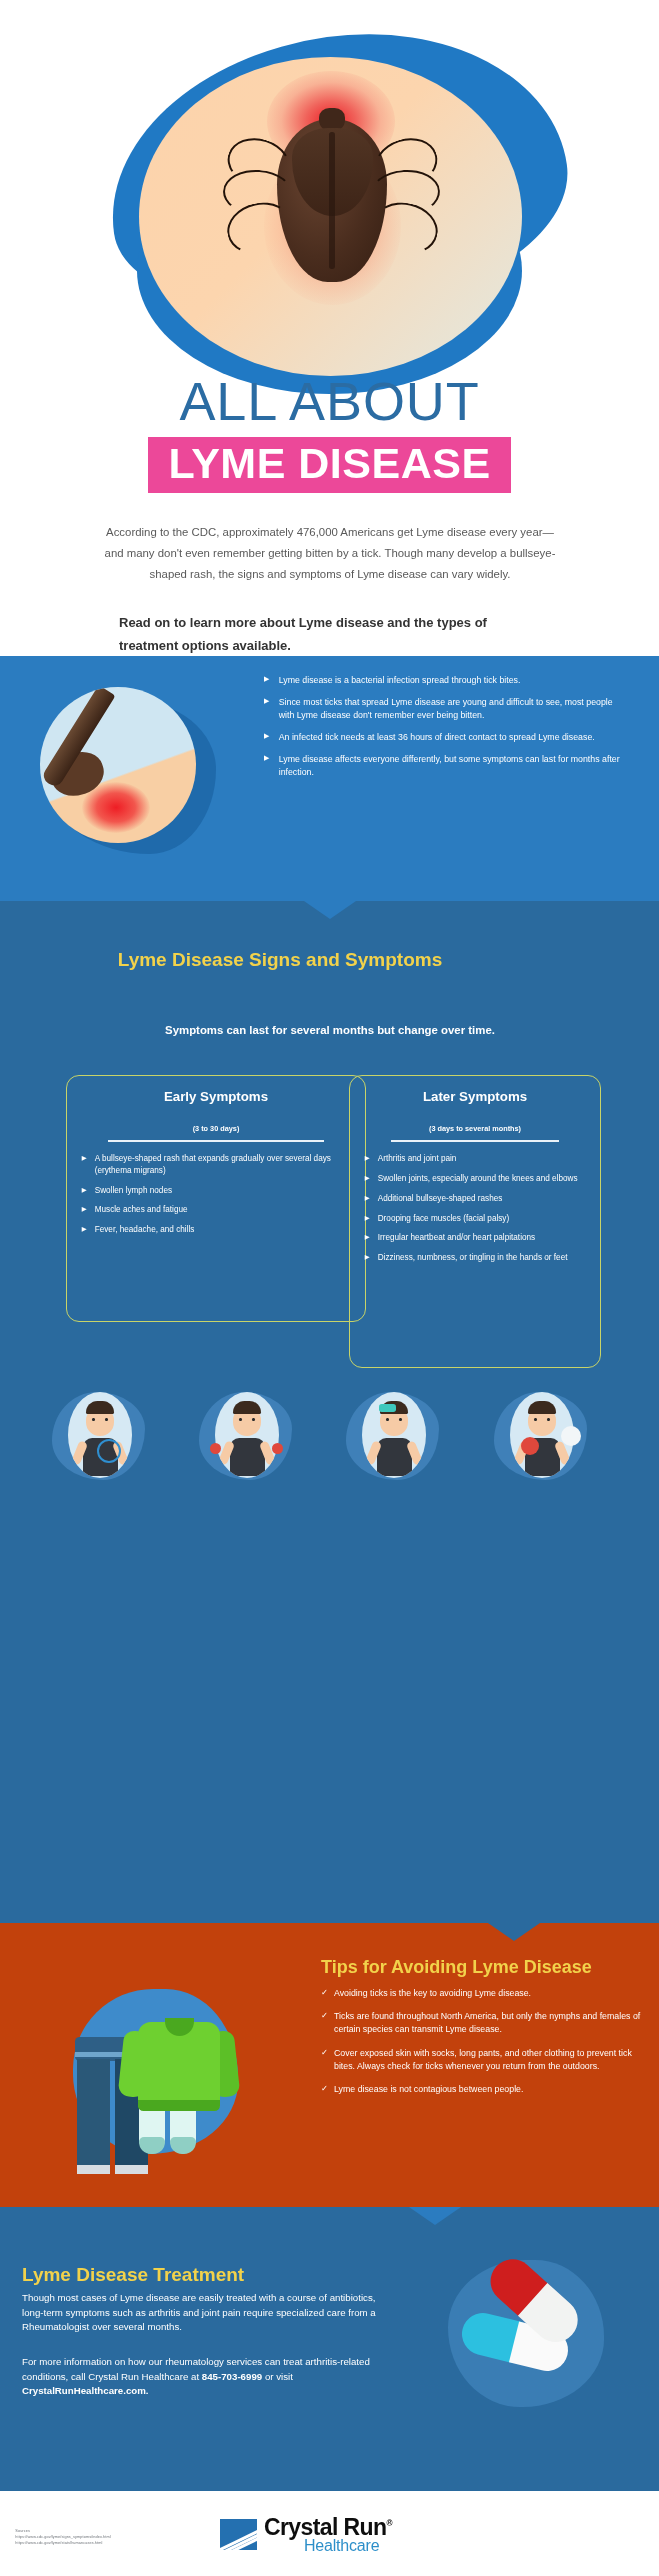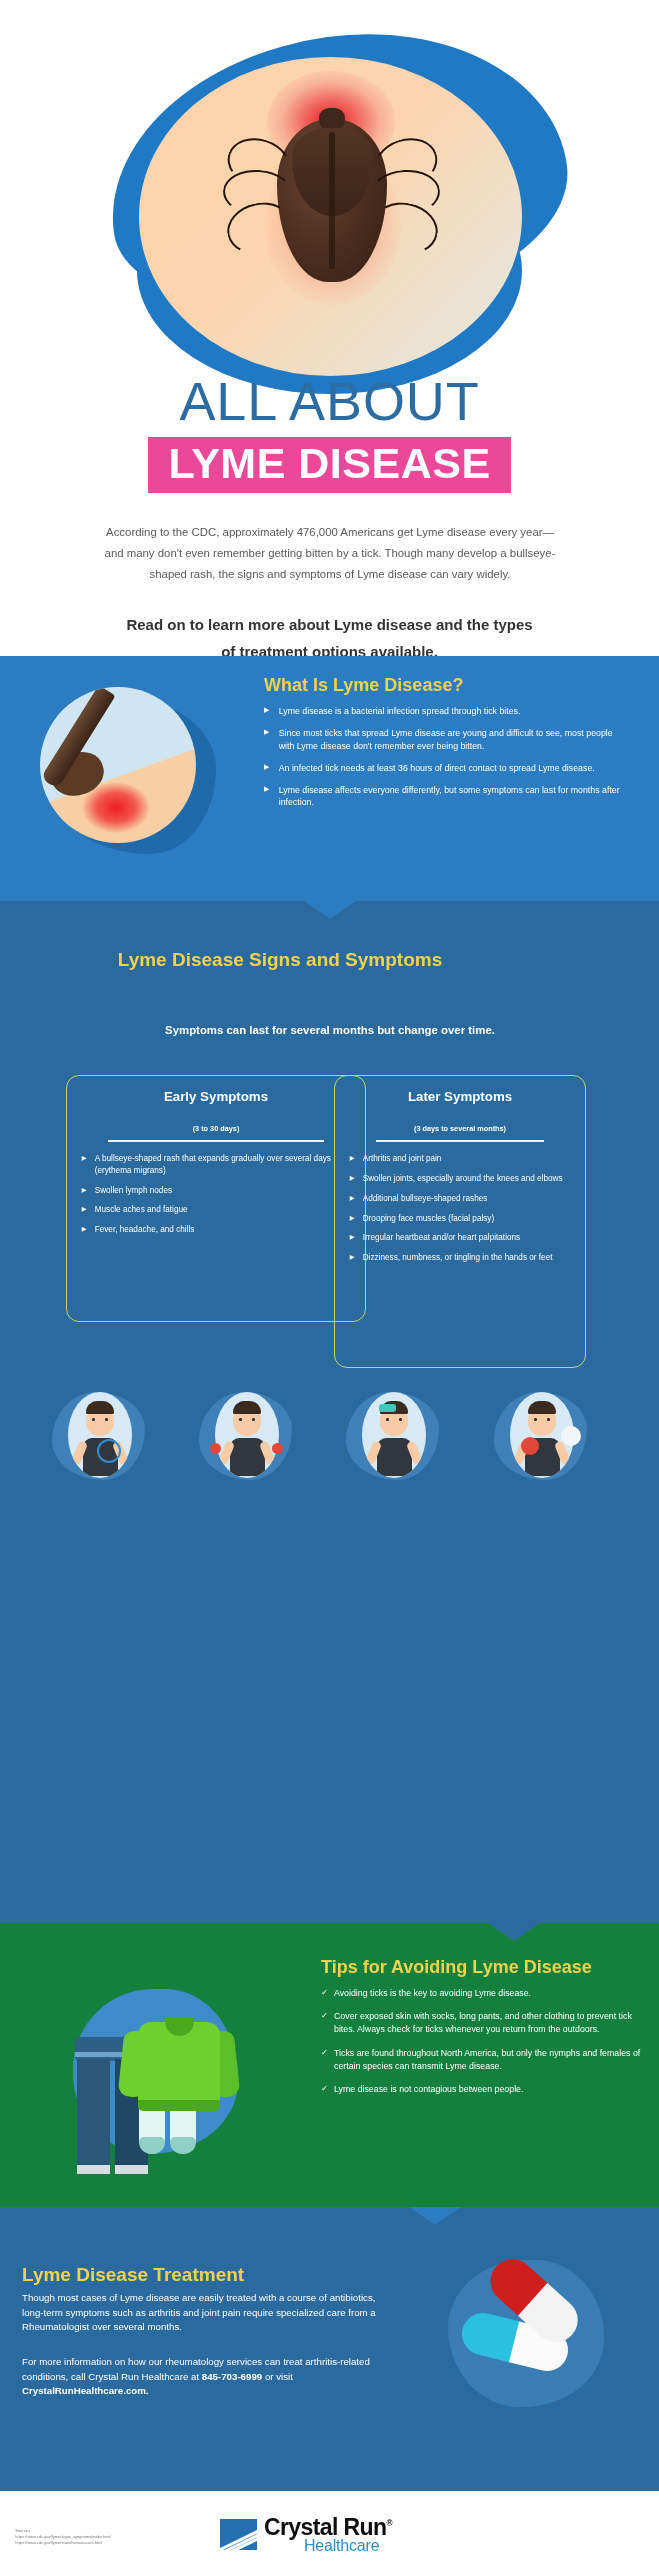--- a/index.html
+++ b/index.html
@@ -71,22 +71,22 @@
   .title-band {
     display:inline-block; background:#ec4899; color:#fff; font-weight:bold;
     font-size:43px; letter-spacing:0.5px; padding:4.6px 20px 8.2px 20px; margin-top:9.2px;
     line-height:1.0;
   }
   .intro {
     position:absolute; top:522px; left:101px; width:458px; text-align:center;
     font-size:11.4px; line-height:1.85; color:#595959;
   }
   .intro-bold {
-    position:absolute; top:611px; left:119px; width:421px; text-align:center;
-    font-size:15px; line-height:1.8; color:#333; font-weight:bold;
+    position:absolute; top:611px; left:119px; width:421px; 
+    font-size:13px; line-height:1.8; color:#333; font-weight:bold;
   }
 
   
   .sec1 { position:absolute; top:656px; left:0; width:659px; height:245px; background:#2b7cc0; }
   .s1-img { position:absolute; left:33px; top:27.5px; width:201px; height:183px; }
   .s1-blob { position:absolute; left:18.3px; top:16.5px; width:165px; height:154px; background:#1f6aab; border-radius:48% 52% 40% 60% / 55% 45% 55% 45%; }
   .s1-circ { position:absolute; left:7.3px; top:3.7px; width:156px; height:156px; border-radius:50%;
              background:linear-gradient(160deg,#cfe6f2 0%, #cfe6f2 55%, #f8cfa4 56%, #f8cfa4 100%); overflow:hidden; }
   .s1-red { position:absolute; left:42px; top:95px; width:68px; height:51px;
             background:radial-gradient(ellipse at center,#ee1d24 0%, #f2564d 40%, rgba(245,130,110,0) 72%); border-radius:50%; }
@@ -106,21 +106,21 @@
            border-left:26px solid transparent; border-right:26px solid transparent; }
   .n2 { top:0; border-top:18.3px solid #2b7cc0; }
   .s2-title { position:absolute; top:48px; left:0; width:560px; text-align:center;
               color:#f2d24b; font-weight:bold; font-size:19px; }
   .s2-sub { position:absolute; top:75px; left:124px; width:412px; text-align:center;
             color:#fff; font-size:11.4px; line-height:1.45; }
   .s2-bold { position:absolute; top:121px; left:124px; width:412px; text-align:center;
              color:#fff; font-size:11.4px; font-weight:bold; line-height:1.45; }
   .sym-box { position:absolute; border:1.3px solid #c8d468; border-radius:13px; padding:13px 14.7px 14.7px 14.7px; }
   .box-early { left:66px; top:174px; width:300px; min-height:247px; }
-  .box-later { left:334px; top:174px; width:252px; min-height:293px; }
+  .box-later { left:349px; top:174px; width:252px; min-height:293px; }
   .box-h { text-align:center; color:#fff; font-weight:bold; font-size:13.3px; }
   .box-sub { text-align:center; color:#fff; font-weight:bold; font-size:7.3px; margin-top:20px; }
   .box-rule { height:1.8px; background:#eaf2f8; margin:7.3px 26px 11px 26px; }
   ul.blist.sm li { font-size:8.2px; line-height:1.42; margin-bottom:8.2px; padding-left:13px; }
   ul.blist.sm li:before { font-size:6.4px; }
 
   
   .icon-row { position:absolute; top:485px; left:0; width:659px; height:101px; }
   .pic { position:absolute; width:101px; height:101px; }
   .pic .bg-blob { position:absolute; left:3.7px; top:5.5px; width:93px; height:88px; background:#3f80b8;
@@ -129,21 +129,21 @@
   .pic .hair { position:absolute; left:18.3px; top:9.2px; width:27.5px; height:13px; background:#3b2a1e; border-radius:13px 13px 1.8px 1.8px; }
   .pic .face { position:absolute; left:18.3px; top:16.5px; width:27.5px; height:27.5px; background:#f6cba6; border-radius:44% 44% 50% 50%; }
   .pic .eye { position:absolute; width:2.7px; height:3.7px; background:#2b2b2b; border-radius:50%; top:26px; }
   .pic .eyeL { left:24px; } .pic .eyeR { left:37px; }
   .pic .torso { position:absolute; left:14.7px; top:46px; width:35px; height:38px; background:#32363d; border-radius:9.2px 9.2px 0 0; }
   .pic .arm { position:absolute; width:9.2px; height:24px; background:#f6cba6; border-radius:5.5px; top:49px; }
   .pic .armL { left:7.3px; transform:rotate(22deg); } .pic .armR { left:48px; transform:rotate(-22deg); }
   .pic .accent { position:absolute; border-radius:50%; }
 
   
-  .sec3 { position:absolute; top:1923px; left:0; width:659px; height:284px; background:#15803d; }
+  .sec3 { position:absolute; top:1923px; left:0; width:659px; height:284px; background:#c2410c; }
   .n3 { top:0; border-top:18.3px solid #2a6a9e; left:78%; }
   .s3-img { position:absolute; left:55px; top:55px; width:238px; height:201px; }
   .s3-blob { position:absolute; left:18.3px; top:11px; width:165px; height:165px; background:#3e8bcb;
              border-radius:50% 45% 55% 48% / 50% 55% 45% 50%; }
   .jeans { position:absolute; left:20px; top:59px; width:75px; height:137px; }
   .jeans .waist { position:absolute; left:0; top:0; width:75px; height:24px; background:#2e5f86; border-radius:4.6px; }
   .jeans .belt { position:absolute; left:0; top:14.7px; width:75px; height:5.5px; background:#6fa5cc; }
   .jeans .legL { position:absolute; left:1.8px; top:22px; width:33px; height:115px; background:#2a5878; border-radius:0 0 3.7px 3.7px; }
   .jeans .legR { position:absolute; left:40px; top:22px; width:33px; height:115px; background:#1f4865; border-radius:0 0 3.7px 3.7px; }
   .jeans .cuffL { position:absolute; left:1.8px; top:128px; width:33px; height:9.2px; background:#d7dde2; }
@@ -224,21 +224,20 @@
 <div class="sec1">
   <div class="s1-img">
     <div class="s1-blob"></div>
     <div class="s1-circ">
       <div class="s1-red"></div>
       <div class="s1-tick"></div>
       <div class="s1-tweez"></div>
     </div>
   </div>
   <div class="s1-body">
-    <div class="sec-h-yellow">What Is Lyme Disease?</div>
     <ul class="blist">
       <li>Lyme disease is a bacterial infection spread through tick bites.</li>
       <li>Since most ticks that spread Lyme disease are young and difficult to see, most people with Lyme disease don't remember ever being bitten.</li>
       <li>An infected tick needs at least 36 hours of direct contact to spread Lyme disease.</li>
       <li>Lyme disease affects everyone differently, but some symptoms can last for months after infection.</li>
     </ul>
   </div>
 </div>
 
 <div class="sec2">
@@ -355,22 +354,22 @@
         <div class="sleeveR"></div>
         <div class="body"></div>
         <div class="collar"></div>
         <div class="hem"></div>
     </div>
   </div>
   <div class="s3-body">
     <div class="sec-h-yellow">Tips for Avoiding Lyme Disease</div>
     <ul class="clist">
       <li>Avoiding ticks is the key to avoiding Lyme disease.</li>
+      <li>Ticks are found throughout North America, but only the nymphs and females of certain species can transmit Lyme disease.</li>
       <li>Cover exposed skin with socks, long pants, and other clothing to prevent tick bites. Always check for ticks whenever you return from the outdoors.</li>
-      <li>Ticks are found throughout North America, but only the nymphs and females of certain species can transmit Lyme disease.</li>
       <li>Lyme disease is not contagious between people.</li>
     </ul>
   </div>
 </div>
 
 <div class="sec4">
   <div class="notch n4"></div>
   <div class="s4-title">Lyme Disease Treatment</div>
   <div class="s4-p1">Though most cases of Lyme disease are easily treated with a course of antibiotics, long-term symptoms such as arthritis and joint pain require specialized care from a Rheumatologist over several months.</div>
   <div class="s4-p2"><span>For more information on how our rheumatology services can treat arthritis-related conditions, call Crystal Run Healthcare at </span><strong>845-703-6999</strong><span> or visit </span><strong>CrystalRunHealthcare.com.</strong></div>

